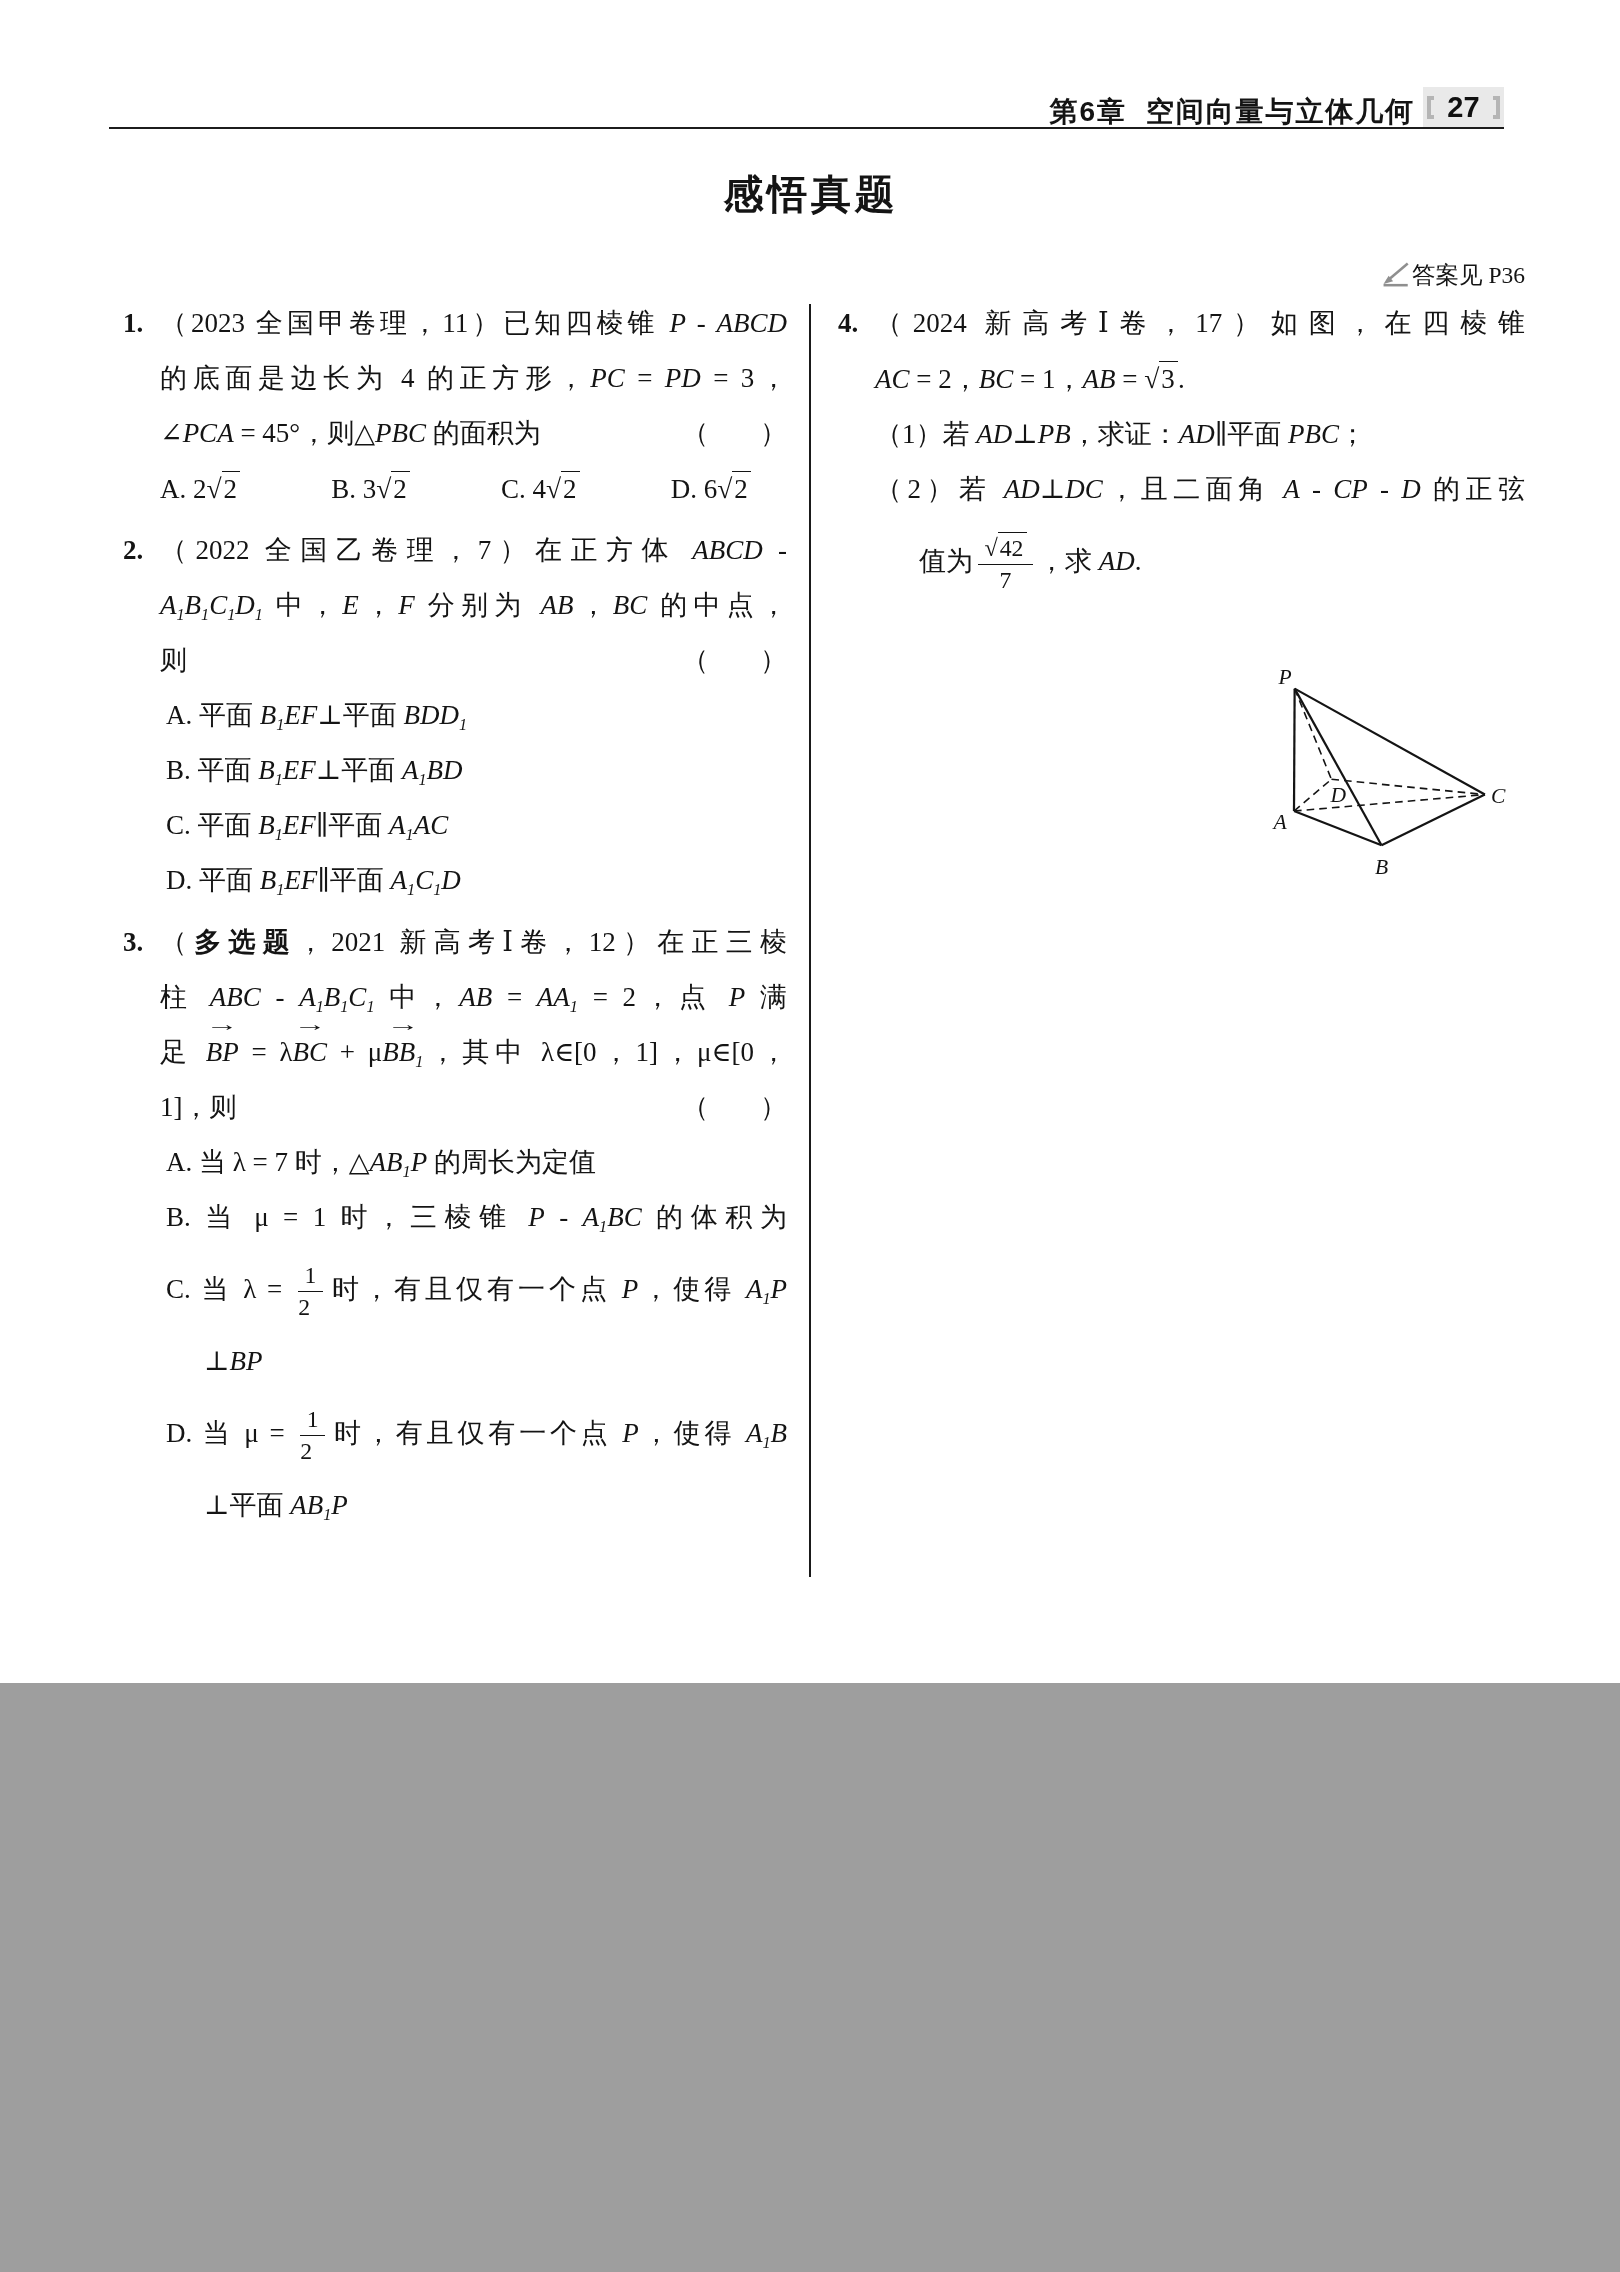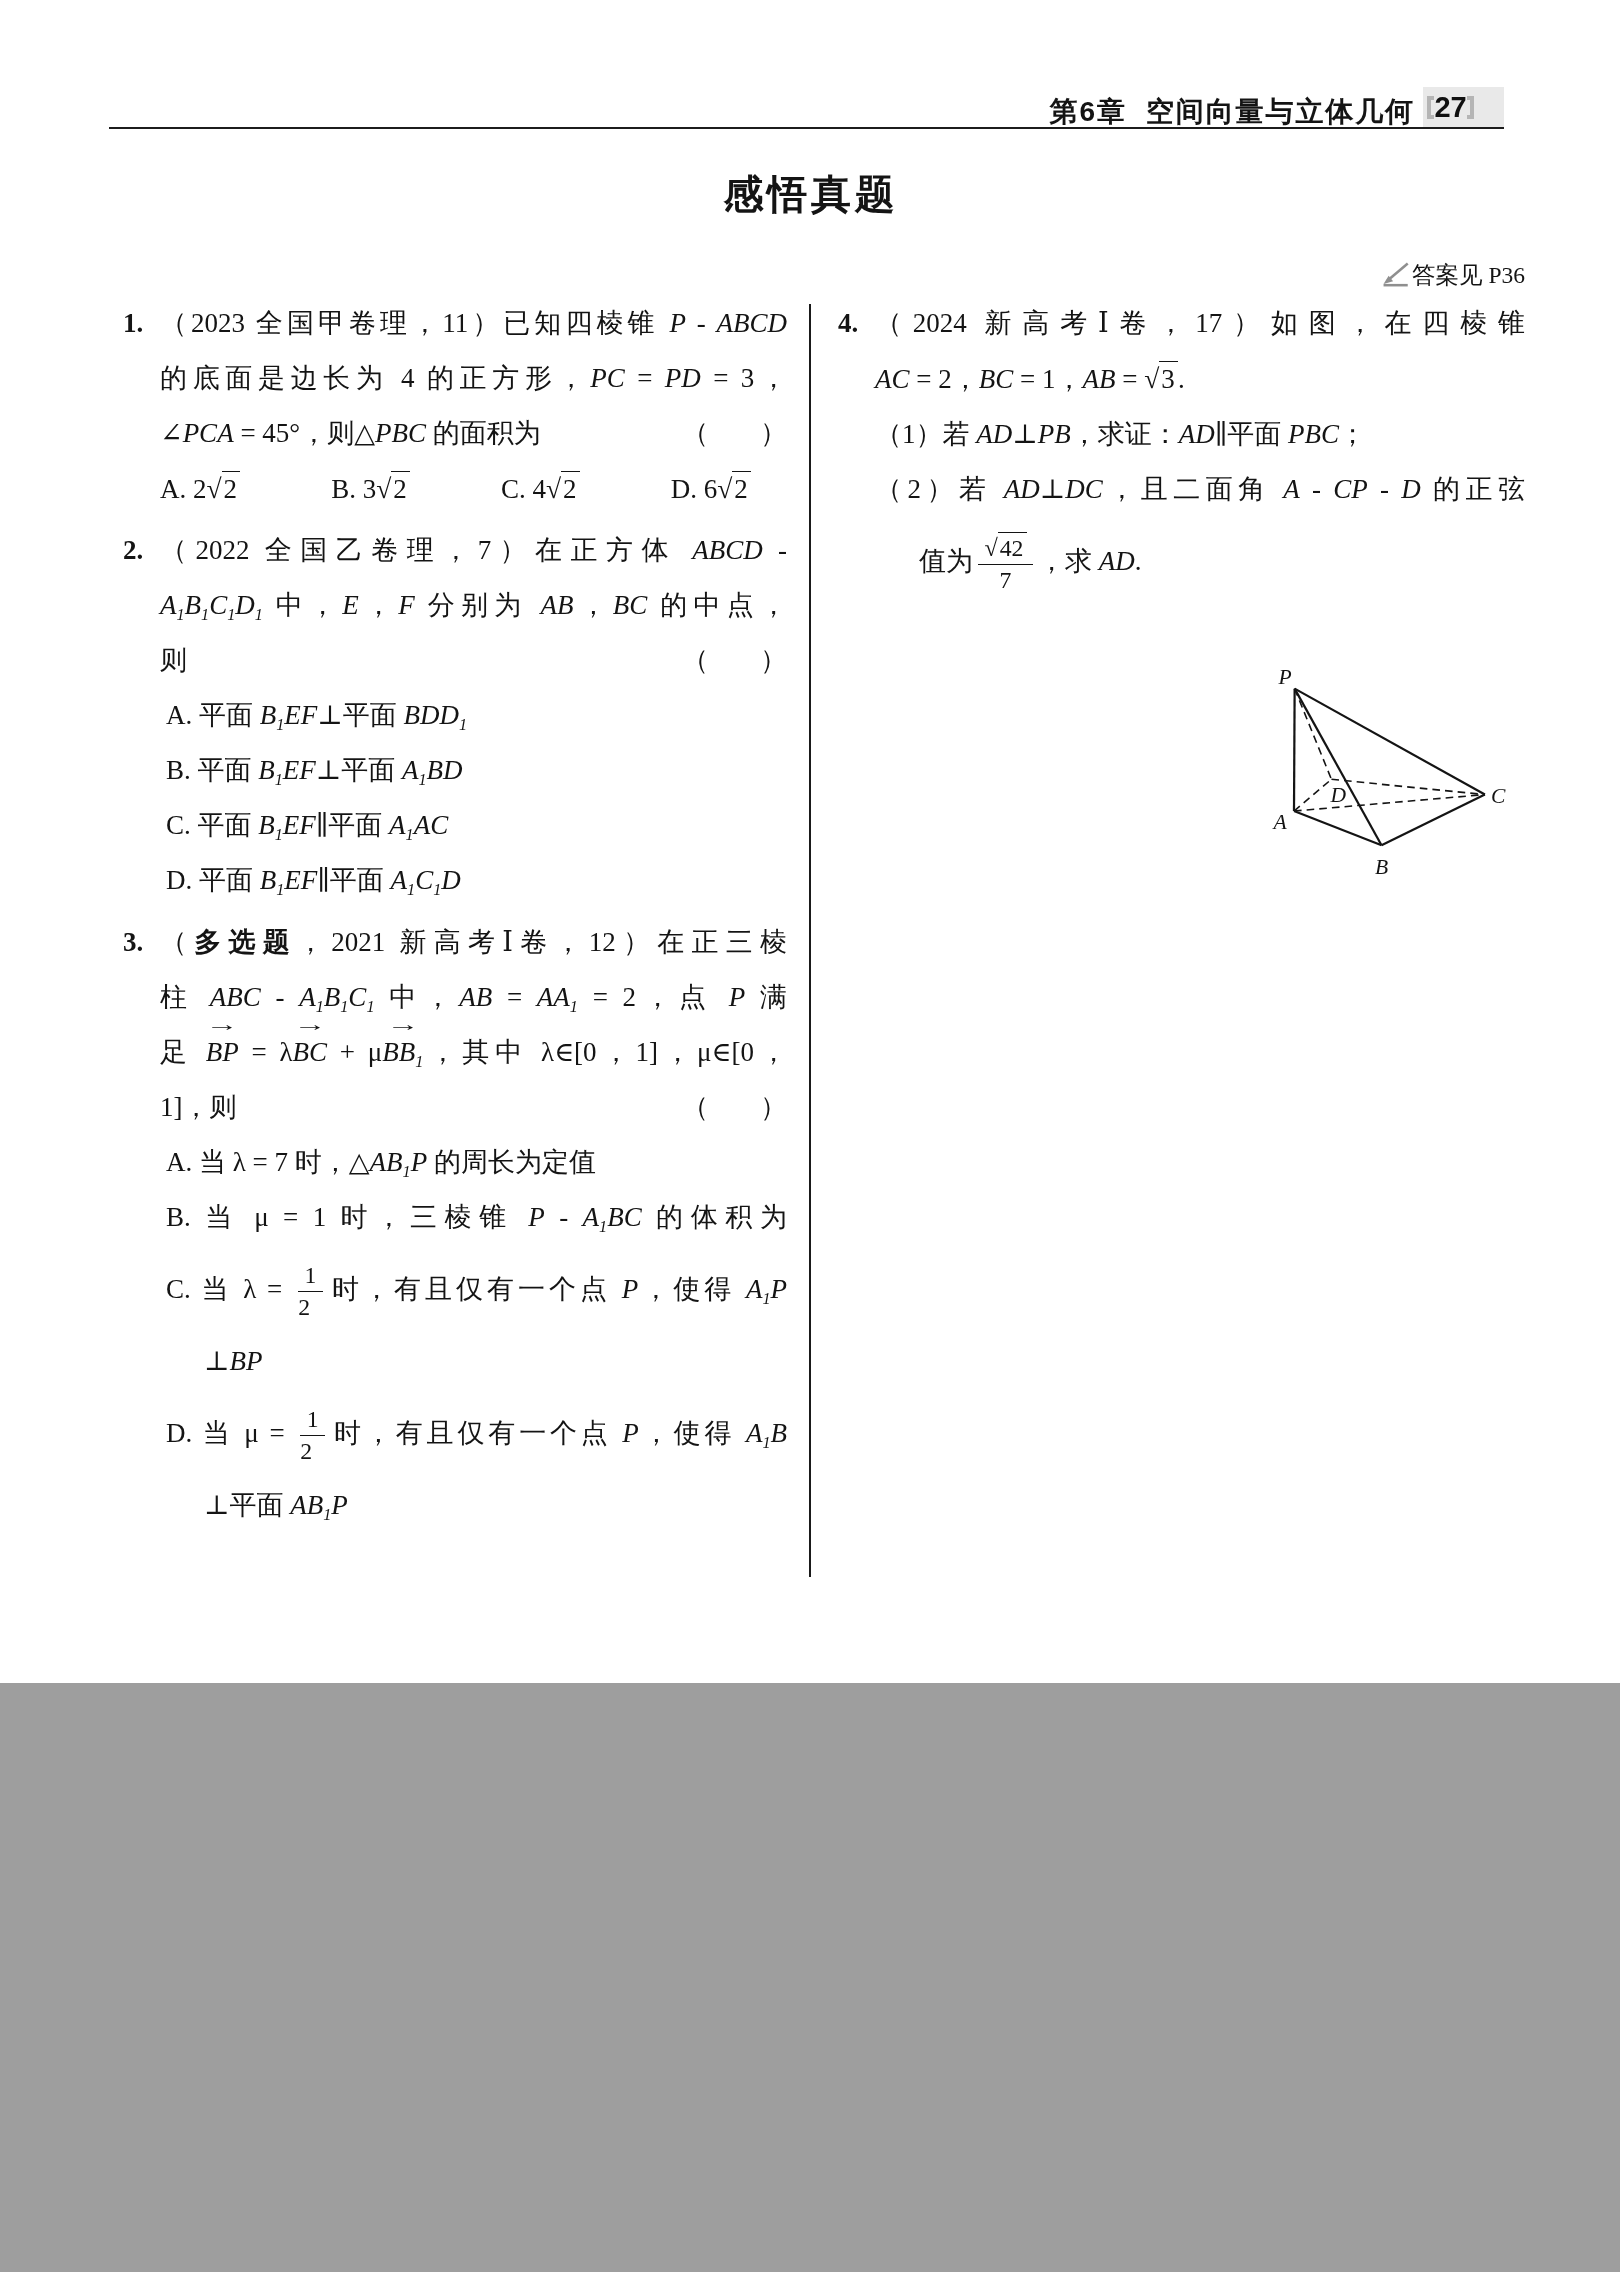--- a/index.html
+++ b/index.html
@@ -10,21 +10,21 @@
   
   .page-header{
     position:absolute; top:93px; left:0; width:1415px; text-align:right;
     font-family:"Liberation Sans","DejaVu Sans",sans-serif; font-weight:700;
     font-size:28px; letter-spacing:1.9px; white-space:nowrap;
   }
   .chapter-title-gap{display:inline-block; width:19px;}
   .page-badge{
     position:absolute; left:1423px; top:87px; width:81px; height:40px;
     background:#e9e9e9; box-sizing:border-box; padding:0 4.4px;
-    display:flex; align-items:center; justify-content:flex-start;
+    display:flex; align-items:center; justify-content:space-between;
   }
   .bk{width:7px; height:23px; border:4.4px solid #b5b5b5; box-sizing:border-box;}
   .bk-l{border-right:none;}
   .bk-r{border-left:none;}
   .badge-num{font-family:"Liberation Sans","DejaVu Sans",sans-serif; font-weight:700; font-size:29px; color:#101010;}
   .header-rule{position:absolute; left:109px; top:127px; width:1395px; height:1.9px; background:#1c1c1c;}
   
   .section-title{
     position:absolute; top:166px; left:0; width:1620px; margin:1px; text-align:center;
     font-family:"Liberation Sans","DejaVu Sans",sans-serif; font-weight:700;

